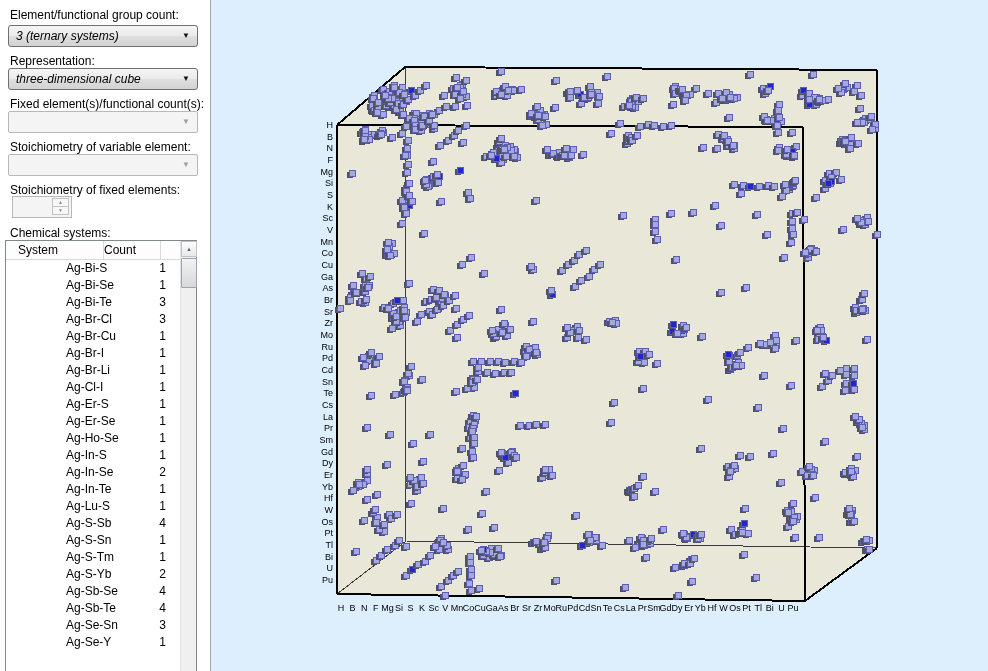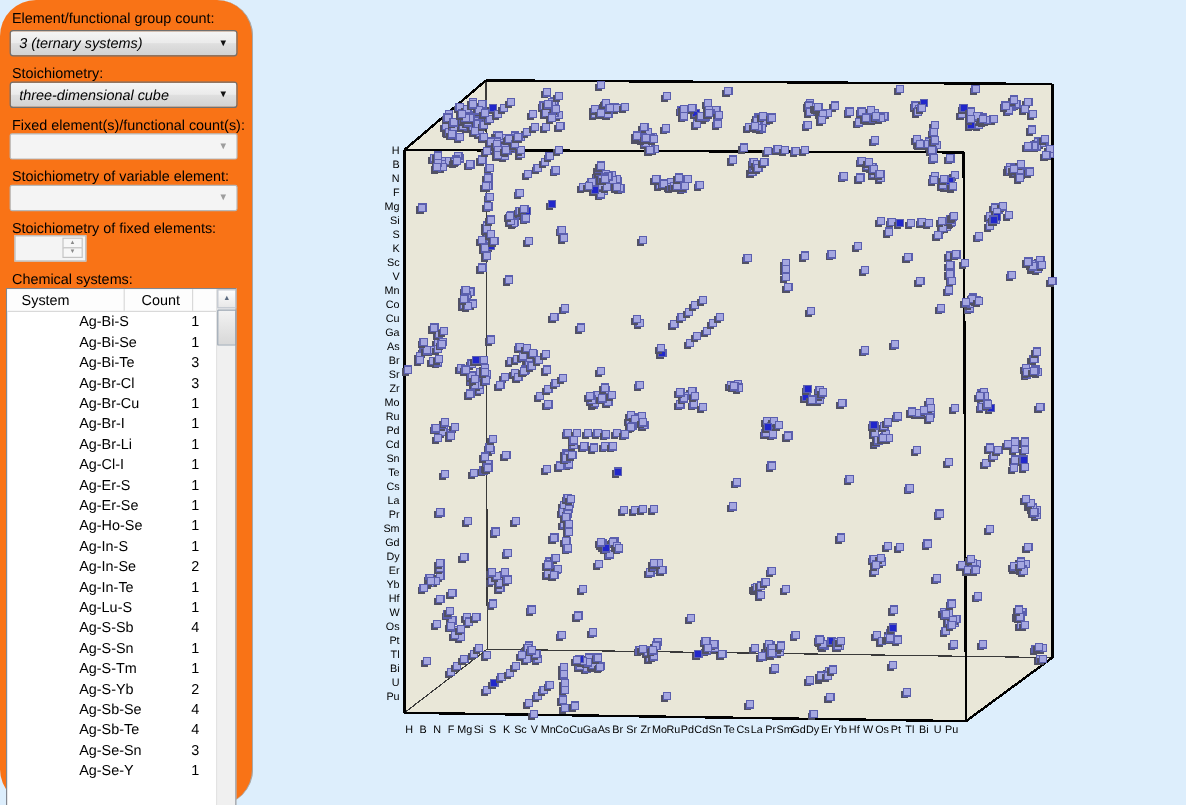--- a/index.html
+++ b/index.html
@@ -2,21 +2,21 @@
 <html><head>
 <meta charset="utf-8">
 <style>
   * { margin:0; padding:0; box-sizing:border-box; }
   html,body { width:988px; height:671px; overflow:hidden;
     font-family:"Liberation Sans", sans-serif; font-size:12px; color:#000; }
   body { position:relative; background:#ddeefc; }
 
   
   .sidebar { position:absolute; left:0; top:0; width:211px; height:671px;
-    background:#f97316; border-right:1px solid #a7a7a7;border-radius:30px; }
+    background:#ffffff; border-right:1px solid #a7a7a7; }
   .lbl { position:absolute; left:10px; white-space:nowrap; }
   .combo { position:absolute; left:8px; width:190px; height:22px;
     border:1px solid #707070; border-radius:3px;
     background:linear-gradient(to bottom,#f5f5f5,#ebebeb 48%,#dfdfdf 52%,#d2d2d2);
     line-height:20px; padding-left:7px;font-style:italic; }
   .combo .arrow { position:absolute; right:7px; top:0; line-height:20px;
     font-size:8px; color:#111; }
   .combo.disabled { border:1px solid #b8b8b8; background:#f4f4f4; border-radius:2px; }
   .combo.disabled .arrow { color:#9d9d9d; }
 
@@ -27,21 +27,21 @@
     font-size:5px; color:#8a8a8a; text-align:center; line-height:7px; }
   .spinbtn.dn { margin-top:-1px; }
 
   
   .systems-box { position:absolute; left:5px; top:240px; width:192px; height:470px;
     background:#fff; border:1px solid #828790; }
   .tbl-header { display:flex; height:19px; background:#fdfdfd;
     border-bottom:1px solid #d9d9d9; }
   .th { padding:2px 0 0 12px; border-right:1px solid #d9d9d9; }
   .th.sys { width:98px; }
-  .th.cnt { width:57px; text-align:right; padding-right:10px; padding-left:0; }
+  .th.cnt { width:57px; text-align:left; padding-right:10px; padding-left:0; }
   .th.fill { flex:1; border-right:none; }
   .tbl-body { position:absolute; left:0; top:19px; right:16px; bottom:0; overflow:hidden;margin-left:48px; }
   .trow { display:flex; height:17px; line-height:17px; }
   .td.sys { width:98px; padding-left:12px; }
   .td.cnt { width:57px; text-align:right; padding-right:14px; }
 
   .vscroll { position:absolute; right:0; top:0; bottom:0; width:16px;
     background:#f0f0f0; border-left:1px solid #e3e3e3; }
   .sb-btn { position:absolute; left:0; width:16px; height:16px;
     background:linear-gradient(to bottom,#fdfdfd,#e8e8e8);
@@ -61,21 +61,21 @@
 <body>
 
 <div class="sidebar">
 
   <div class="lbl" style="top:8px">Element/functional group count:</div>
   <div class="combo" style="top:25px">
     <span>3 (ternary systems)</span>
     <span class="arrow">▼</span>
   </div>
 
-  <div class="lbl" style="top:54px">Stoichiometry:</div>
+  <div class="lbl" style="top:54px">Representation:</div>
   <div class="combo" style="top:68px">
     <span>three-dimensional cube</span>
     <span class="arrow">▼</span>
   </div>
 
   <div class="lbl" style="top:97px">Fixed element(s)/functional count(s):</div>
   <div class="combo disabled" style="top:111px">
     <span></span>
     <span class="arrow">▼</span>
   </div>

